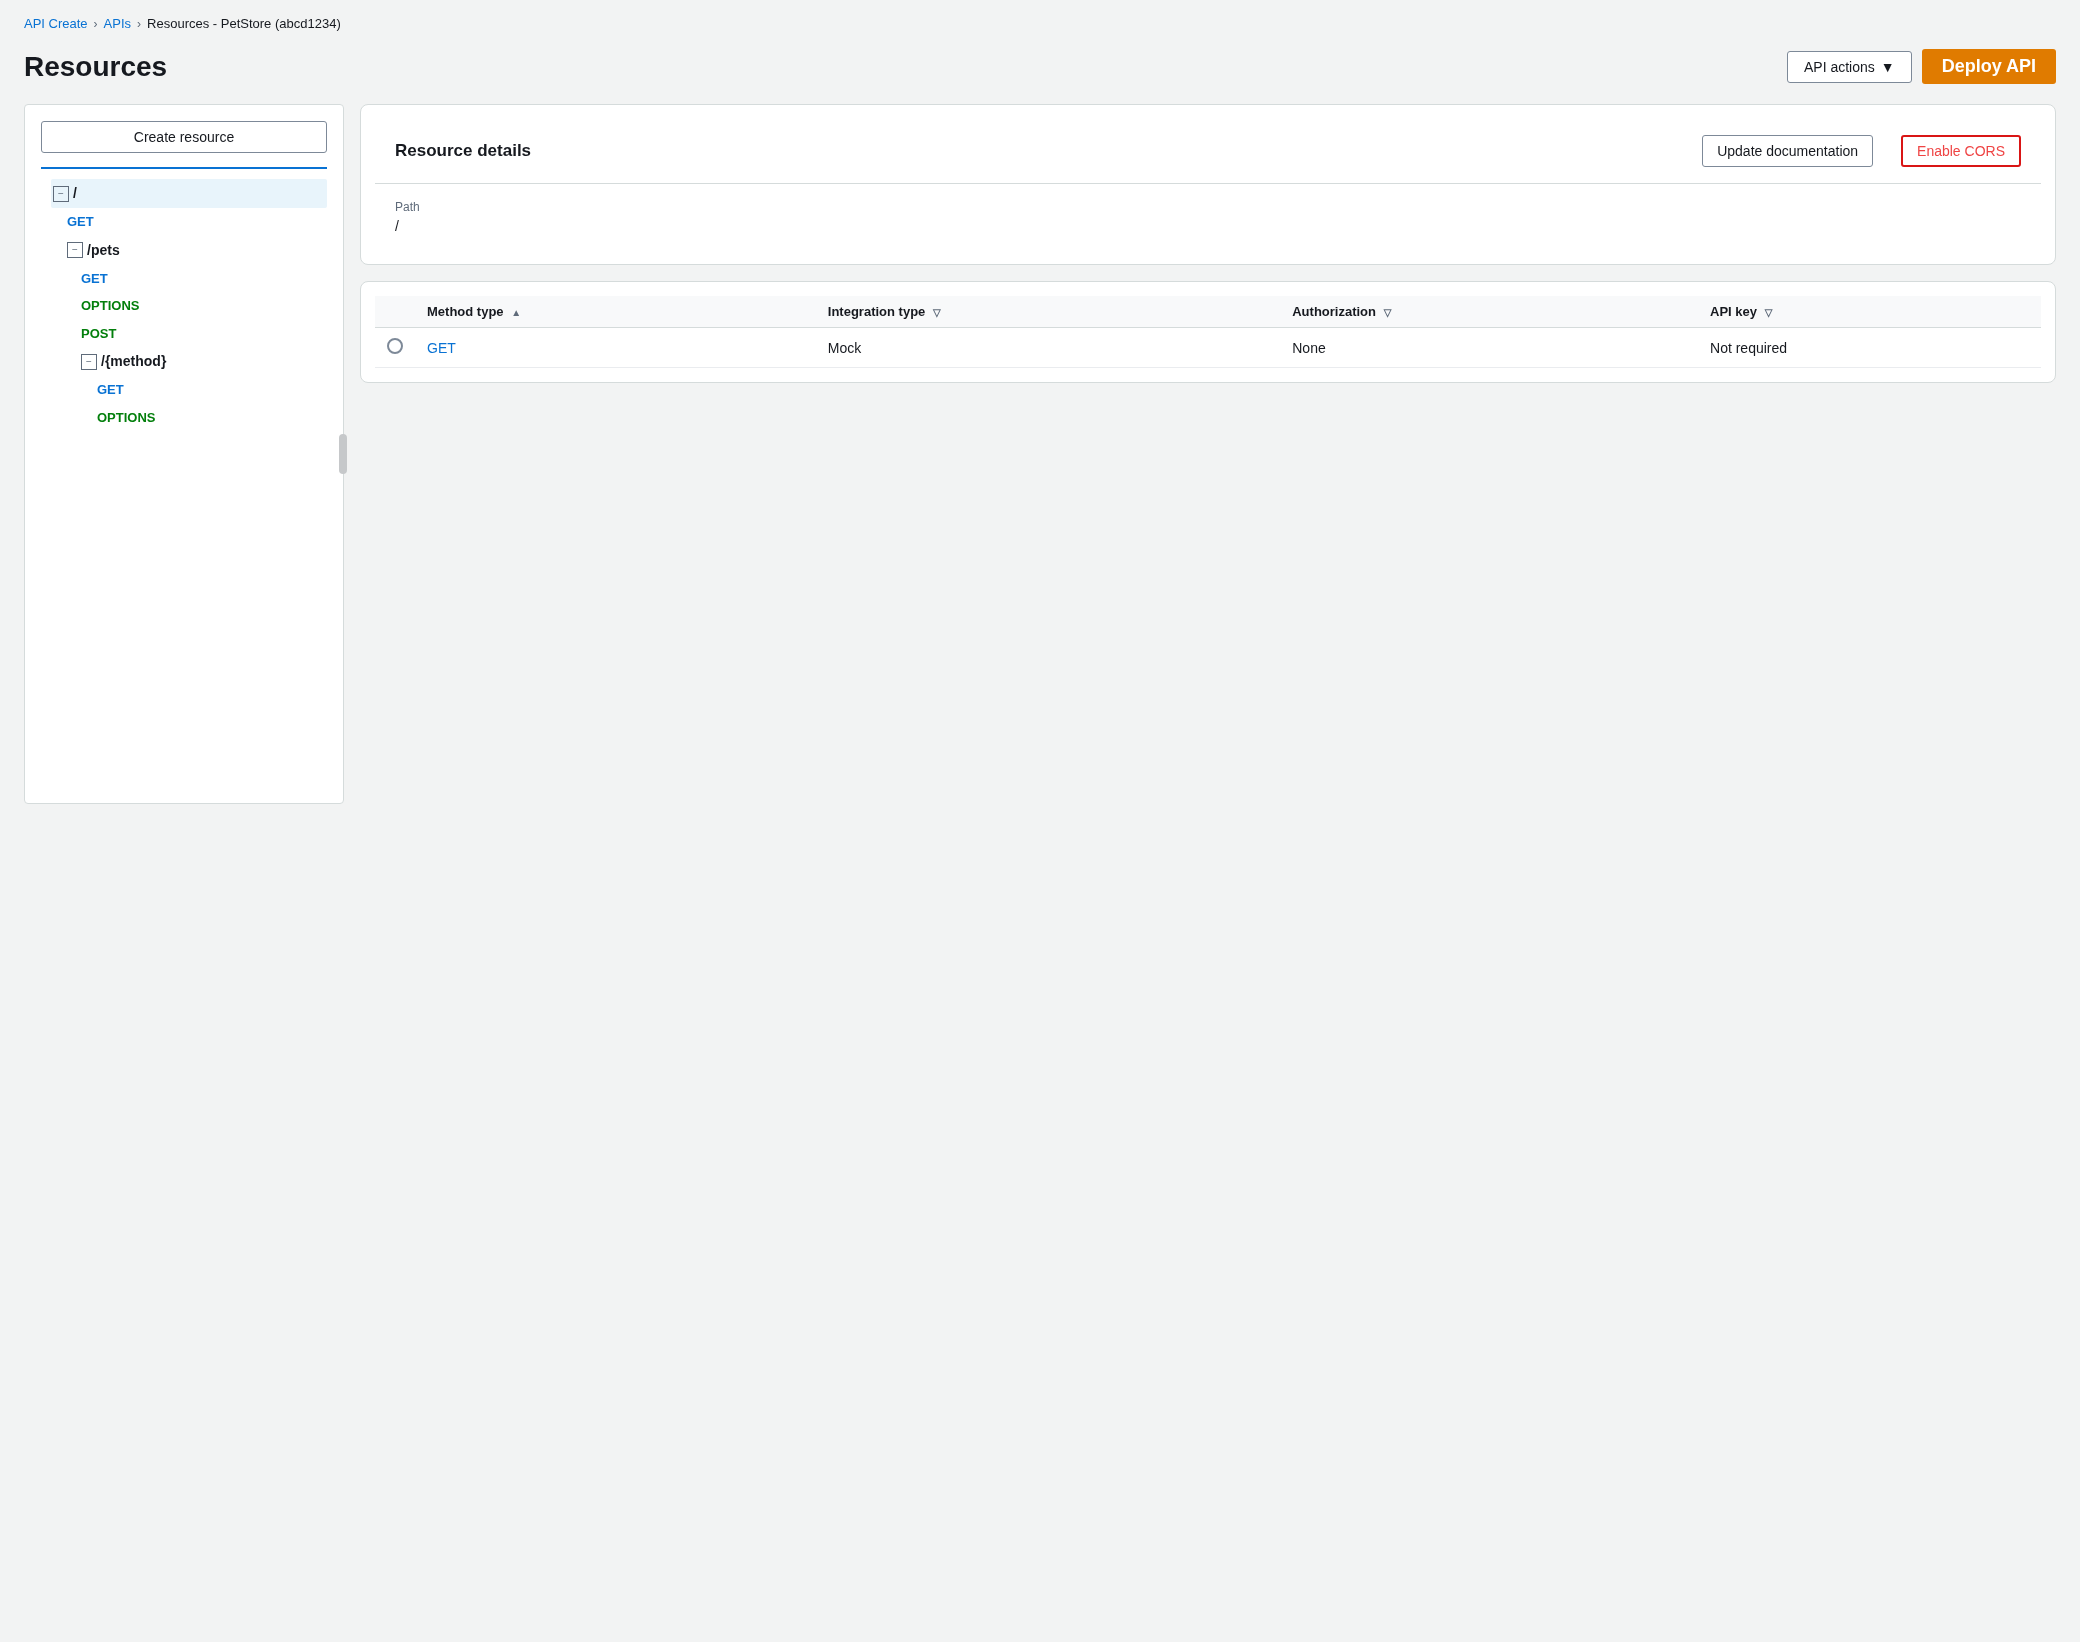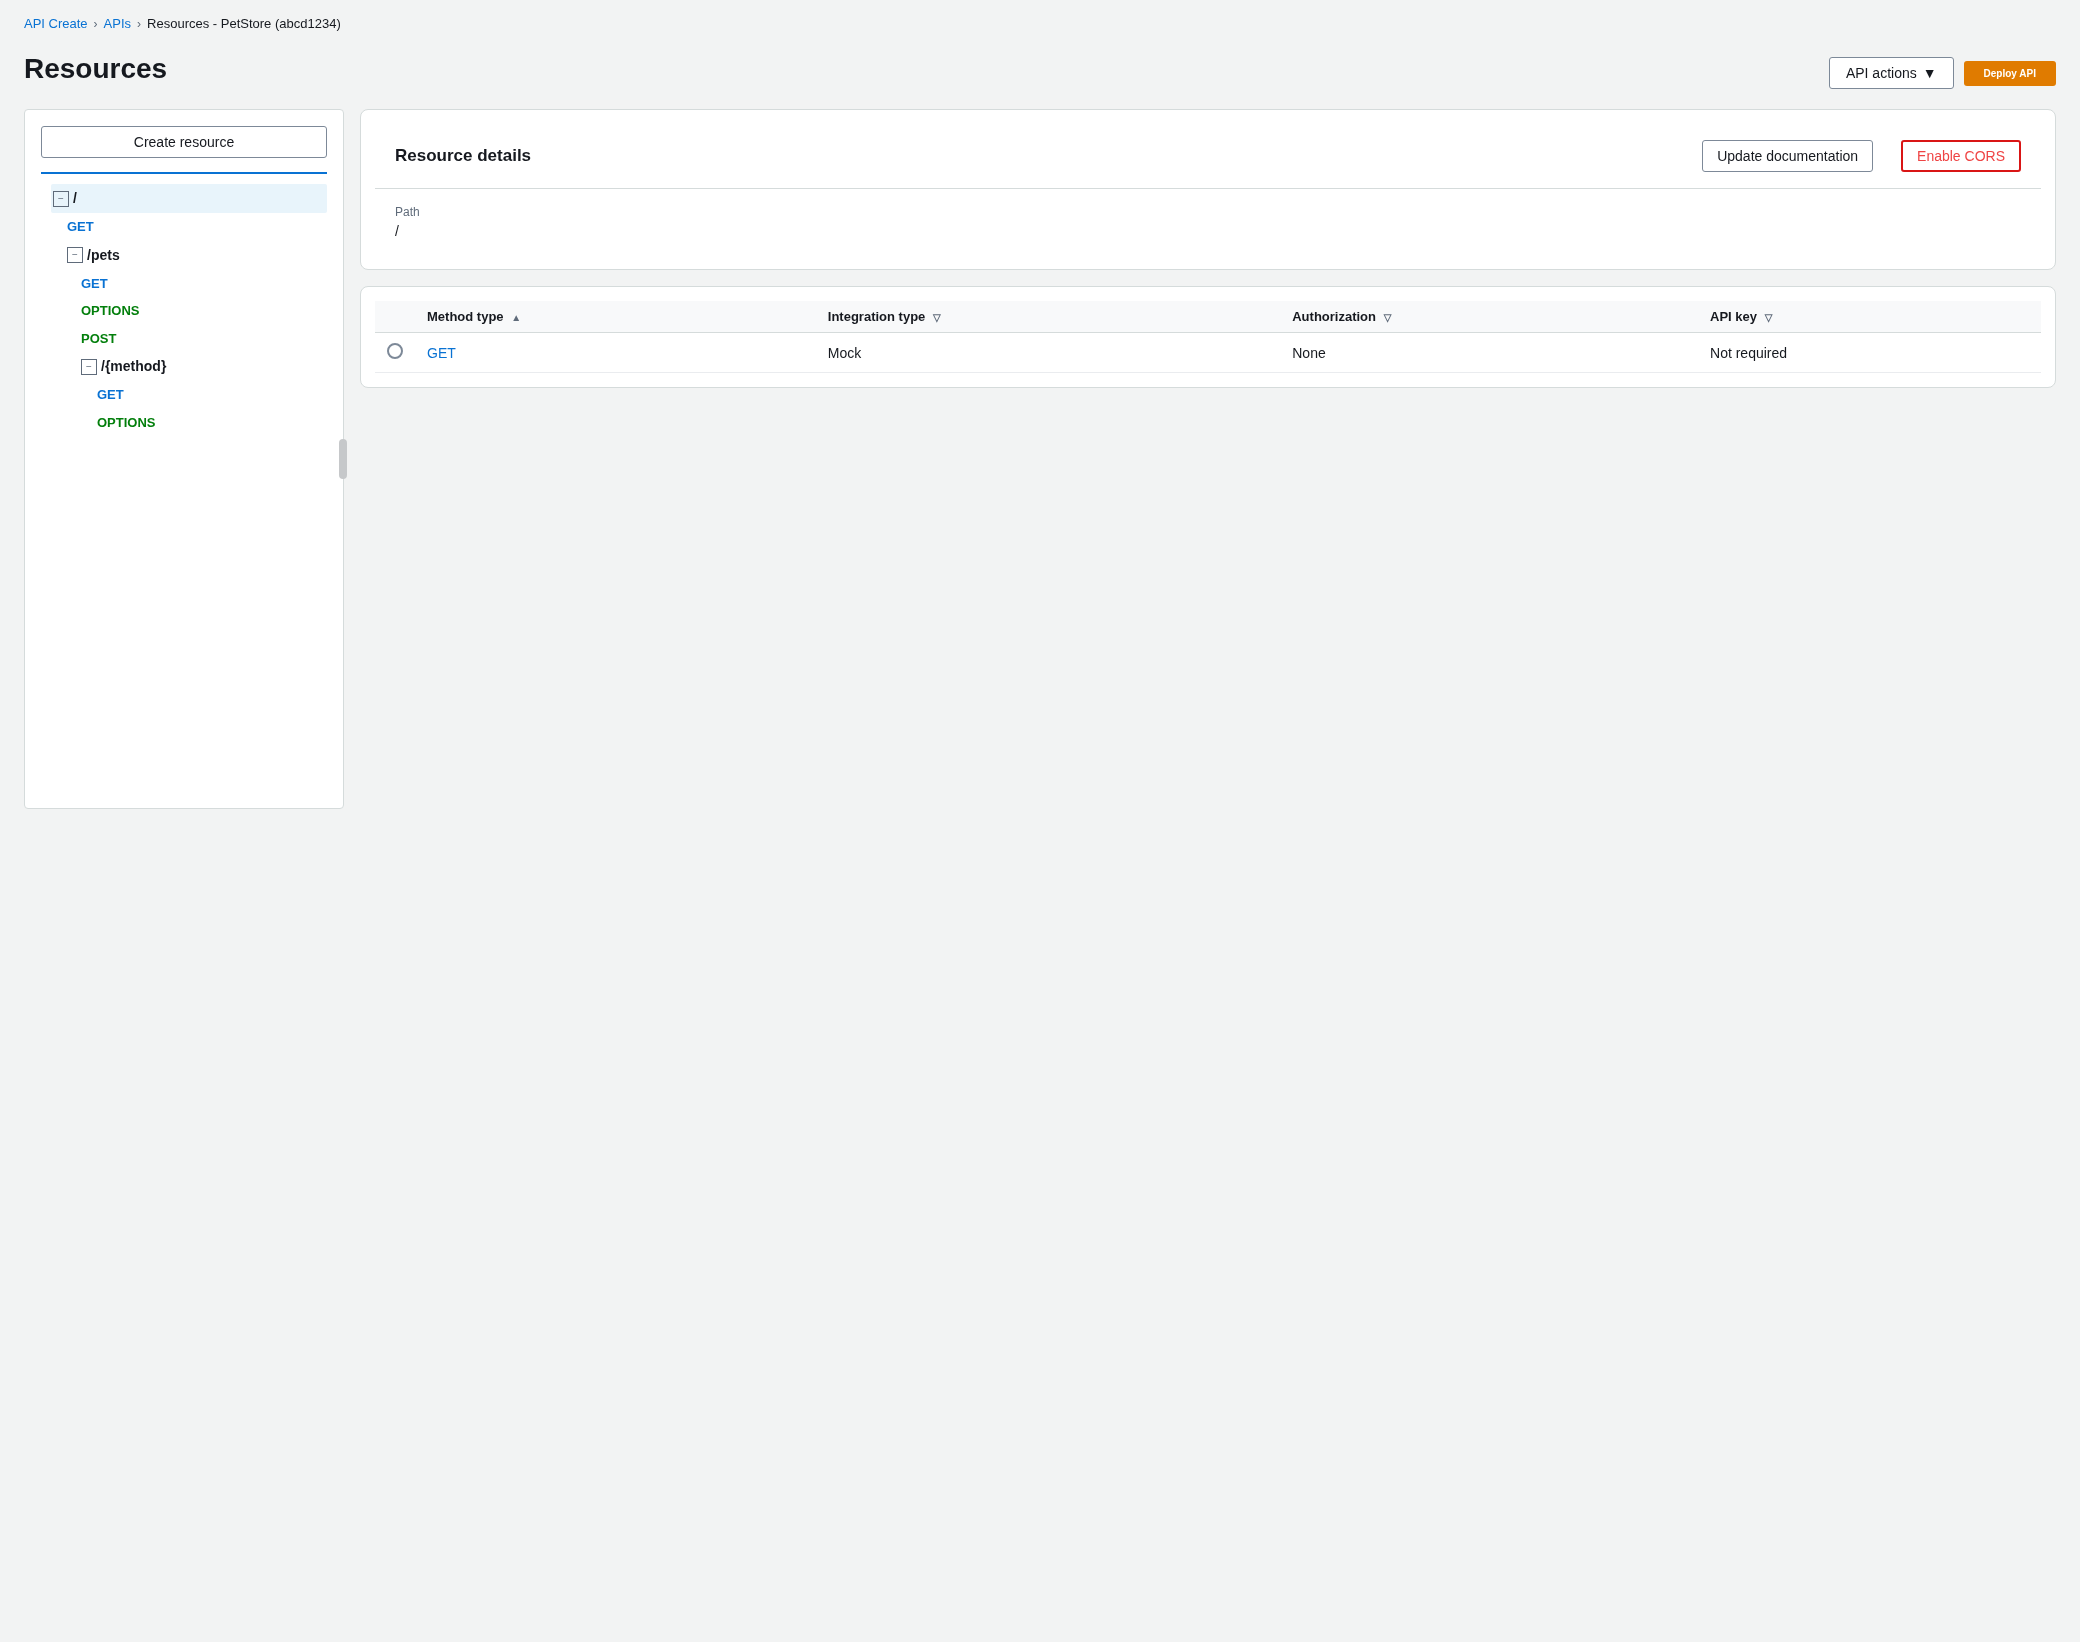--- a/index.html
+++ b/index.html
@@ -41,42 +41,41 @@
     }
     .page-title {
       font-size: 28px;
       font-weight: 700;
       color: #16191f;
     }
     .header-actions {
       display: flex;
       gap: 10px;
       align-items: center;
-      margin-top: 8px;
     }
     .btn-api-actions {
       display: flex;
       align-items: center;
       gap: 6px;
       padding: 7px 16px;
       background: #fff;
       border: 1px solid #7d8998;
       border-radius: 3px;
       cursor: pointer;
       font-size: 14px;
       color: #16191f;
       font-weight: 400;
     }
     .btn-deploy {
       padding: 7px 20px;
       background: #e07b00;
       border: none;
       border-radius: 3px;
       cursor: pointer;
-      font-size: 10px;
+      font-size: 18px;
       font-weight: 700;
       color: #fff;
     }
 
     .main-content {
       display: flex;
       gap: 0;
       align-items: flex-start;
     }
 

